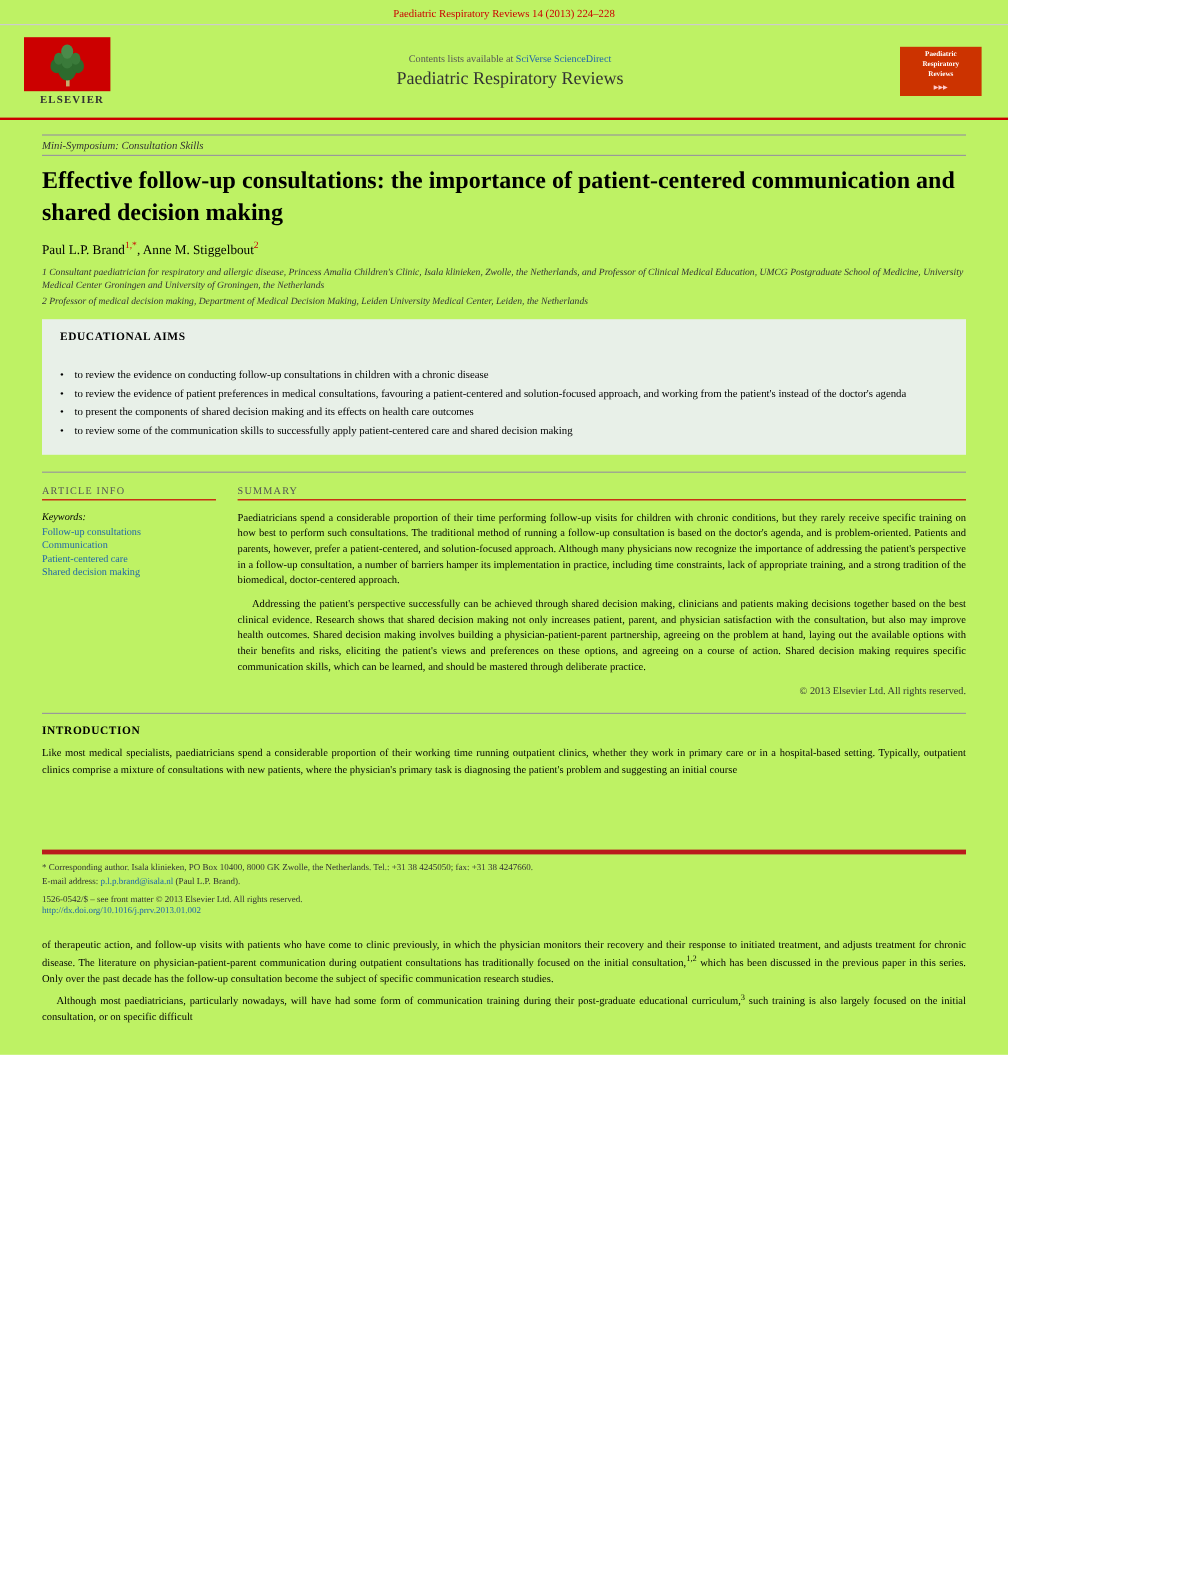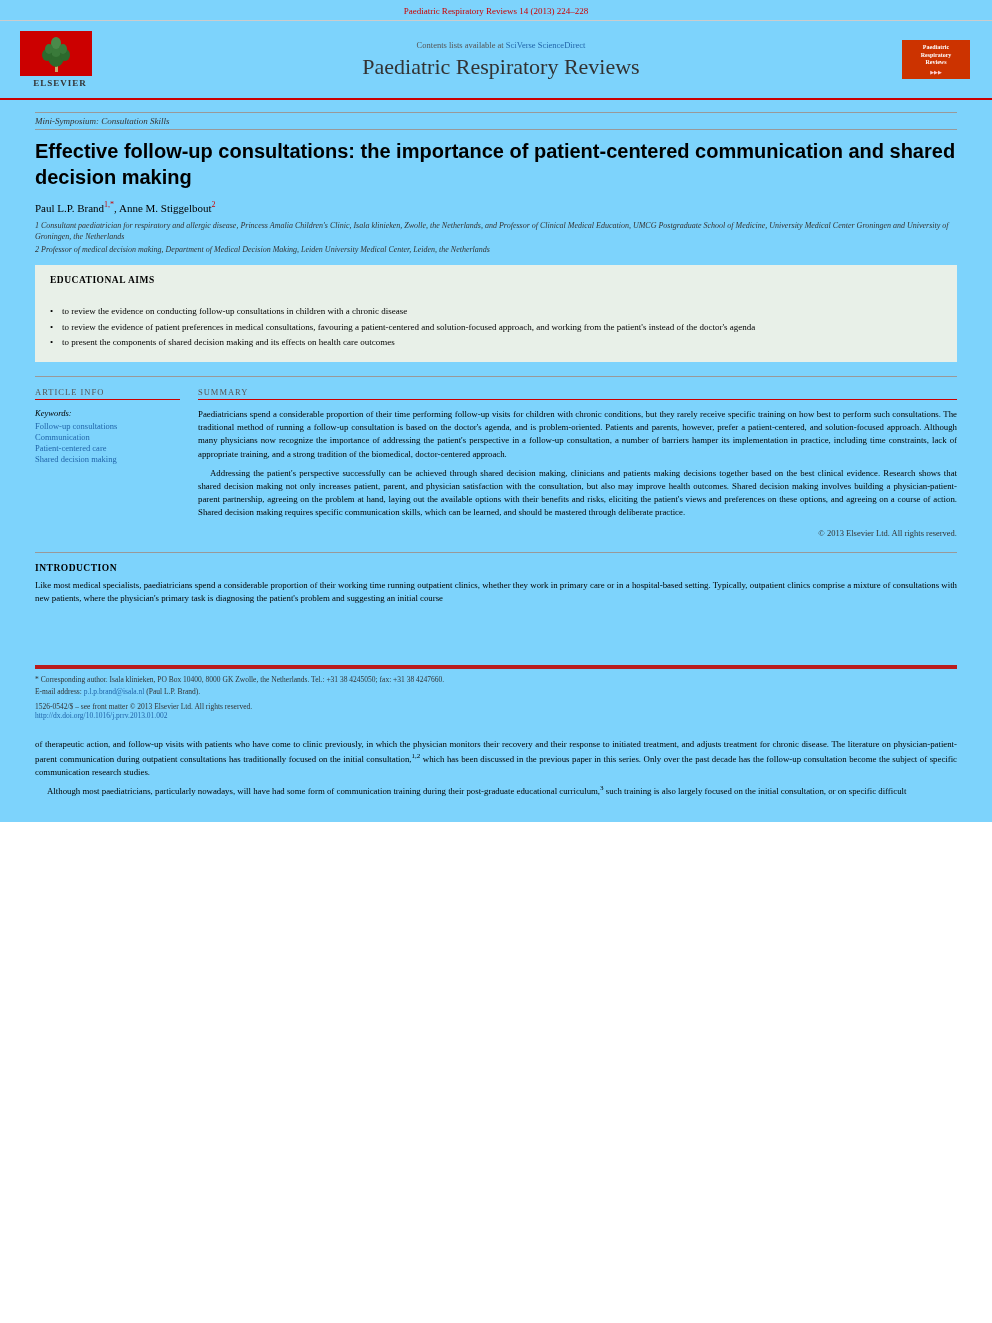--- a/index.html
+++ b/index.html
@@ -6,22 +6,22 @@
     body {
       background: #fff;
       font-family: 'Times New Roman', Times, serif;
       font-size: 9.5px;
       color: #000;
       width: 992px;
       min-height: 1323px;
     }
 
     .page-container {
-      width: 992px;
-      background: #7dd3fc;
+      width: 840px;
+      background: #bef264;
       padding: 0;
     }
 
     
     .top-bar {
       text-align: center;
       padding: 6px 0 4px;
       font-size: 9px;
       color: #cc0000;
       border-bottom: 1px solid #ccc;
@@ -77,21 +77,21 @@
       color: #555;
       margin-bottom: 4px;
     }
 
     .contents-line a {
       color: #2266aa;
       text-decoration: none;
     }
 
     .journal-title-header {
-      font-size: 22px;
+      font-size: 15px;
       font-weight: normal;
       color: #333;
       font-family: 'Times New Roman', Times, serif;
     }
 
     .journal-logo-right {
       width: 70px;
       flex-shrink: 0;
       text-align: right;
     }
@@ -121,21 +121,21 @@
       margin-bottom: 8px;
     }
 
     
     .article-title {
       font-size: 20px;
       font-weight: bold;
       color: #000;
       line-height: 1.3;
       margin-bottom: 10px;
-      font-family: Liberation Sans, sans-serif;
+      font-family: Liberation Serif, serif;
     }
 
     
     .authors {
       font-size: 11px;
       margin-bottom: 6px;
       color: #000;
     }
 
     .authors sup {
@@ -396,20 +396,21 @@
       <div>1 Consultant paediatrician for respiratory and allergic disease, Princess Amalia Children's Clinic, Isala klinieken, Zwolle, the Netherlands, and Professor of Clinical Medical Education, UMCG Postgraduate School of Medicine, University Medical Center Groningen and University of Groningen, the Netherlands</div>
       <div style="margin-top:2px;">2 Professor of medical decision making, Department of Medical Decision Making, Leiden University Medical Center, Leiden, the Netherlands</div>
     </div>
 
     <div class="edu-aims-box">
       <div class="edu-aims-title">EDUCATIONAL AIMS</div>
       <ul class="edu-aims-list">
         <li>to review the evidence on conducting follow-up consultations in children with a chronic disease</li>
         <li>to review the evidence of patient preferences in medical consultations, favouring a patient-centered and solution-focused approach, and working from the patient's instead of the doctor's agenda</li>
         <li>to present the components of shared decision making and its effects on health care outcomes</li>
+        <li>to review some of the communication skills to successfully apply patient-centered care and shared decision making</li>
       </ul>
     </div>
 
     <div class="two-col">
 
       <div class="col-left">
         <div class="article-info-title">ARTICLE INFO</div>
         <div class="keywords-section">
           <div class="kw-label">Keywords:</div>
           <a class="kw-item">Follow-up consultations</a>

